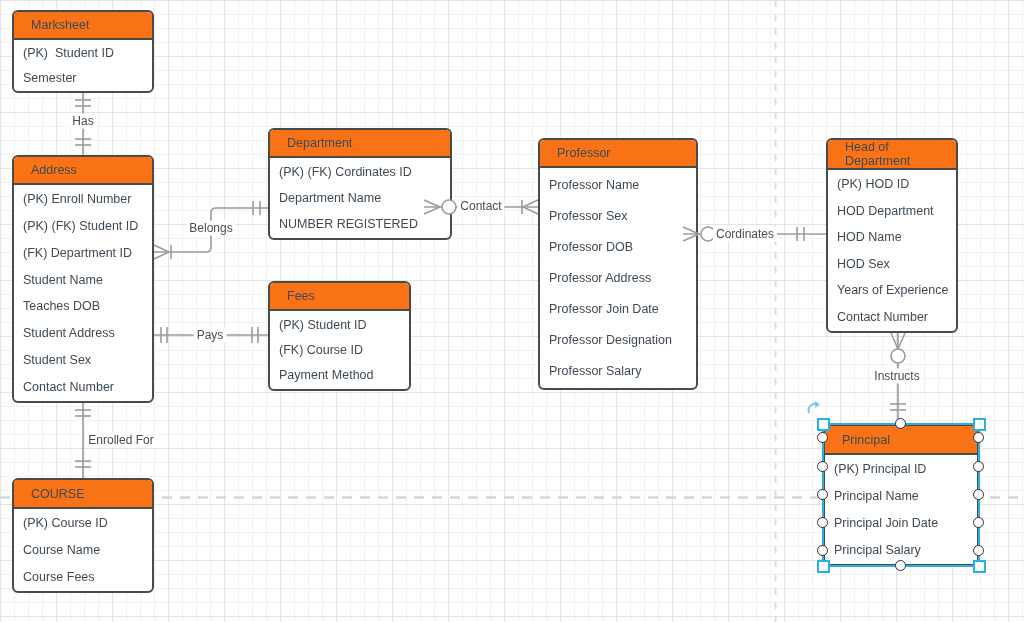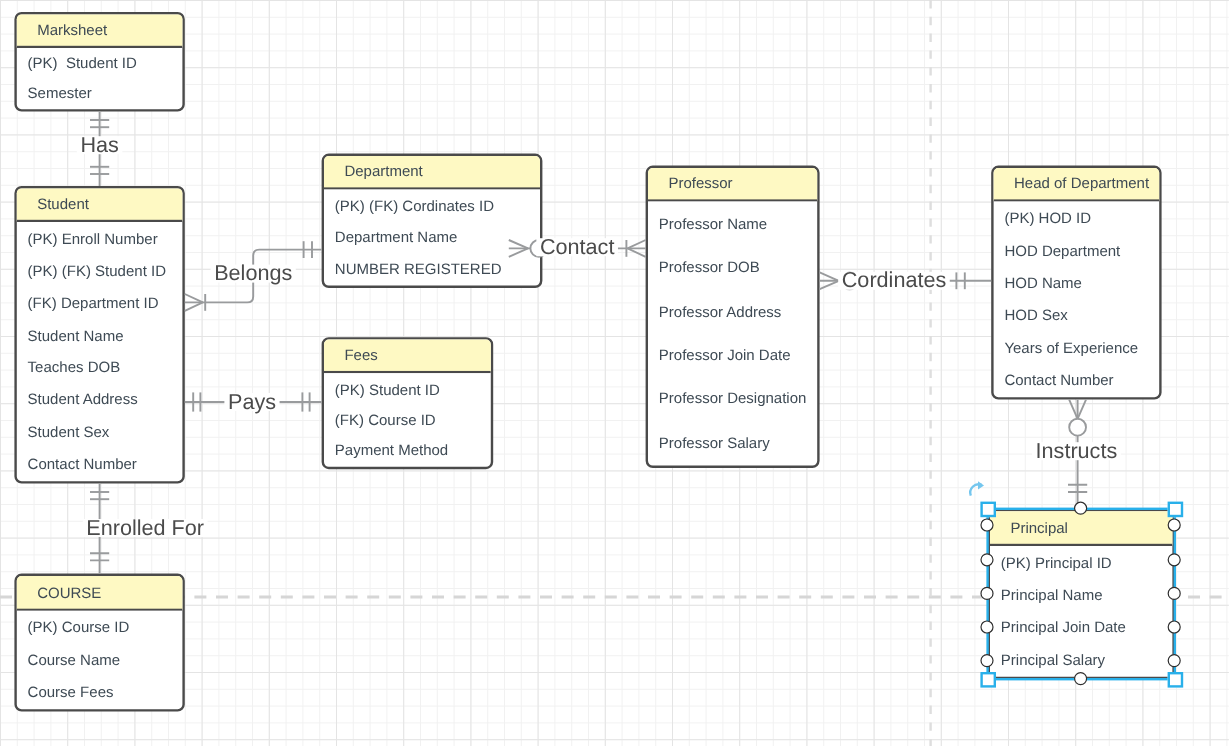--- a/index.html
+++ b/index.html
@@ -14,28 +14,28 @@
       linear-gradient(90deg,#f1f1f1 1px, transparent 1px);
     background-size:56px 56px,56px 56px,14px 14px,14px 14px;
   }
   svg.layer{position:absolute;left:0;top:0;width:1024px;height:622px;}
   .entity{
     position:absolute;background:#ffffff;border:2px solid #4a4a4a;border-radius:6px;
     display:flex;flex-direction:column;box-sizing:border-box;
     color:#3e4a54;font-size:12.5px;z-index:2;
   }
   .entity .hdr{
-    background:#fef9c3;border-bottom:2px solid #4a4a4a;border-radius:4px 4px 0 0;
+    background:#f97316;border-bottom:2px solid #4a4a4a;border-radius:4px 4px 0 0;
     display:flex;align-items:center;padding-left:17px;font-weight:500;flex:0 0 26px;
   }
   .entity .rows{flex:1;display:flex;flex-direction:column;padding:1px 0;}
   .entity .row{flex:1;display:flex;align-items:center;padding-left:9px;white-space:pre;}
   .conn-label{
     position:absolute;transform:translate(-50%,-50%);z-index:3;
-    color:#4b4b4b;font-size:18px;background:#ffffff;padding:0 3px;line-height:15px;white-space:pre;
+    color:#4b4b4b;font-size:12px;background:#ffffff;padding:0 3px;line-height:15px;white-space:pre;
   }
   .guides{z-index:1;}
   .connectors{z-index:3;pointer-events:none;}
   .sel-rect{position:absolute;border:2px solid #29b0ea;box-sizing:border-box;z-index:4;}
   .sel-sq{position:absolute;width:9px;height:9px;background:#ffffff;border:2px solid #29b0ea;box-sizing:content-box;z-index:5;transform:translate(-6px,-6px);}
   .sel-pt{position:absolute;width:9px;height:9px;background:#ffffff;border:1.6px solid #2f2f2f;border-radius:50%;z-index:5;transform:translate(-6px,-6px);}
   .rot{position:absolute;z-index:5;}
 </style>
 </head>
 <body>
@@ -49,21 +49,21 @@
 
   <div class="entity" style="left:12px;top:10px;width:142px;height:83px;">
     <div class="hdr">Marksheet</div>
     <div class="rows">
         <div class="row">(PK)  Student ID</div>
         <div class="row">Semester</div>
       </div>
   </div>
 
   <div class="entity" style="left:12px;top:155px;width:142px;height:248px;">
-    <div class="hdr">Student</div>
+    <div class="hdr">Address</div>
     <div class="rows">
         <div class="row">(PK) Enroll Number</div>
         <div class="row">(PK) (FK) Student ID</div>
         <div class="row">(FK) Department ID</div>
         <div class="row">Student Name</div>
         <div class="row">Teaches DOB</div>
         <div class="row">Student Address</div>
         <div class="row">Student Sex</div>
         <div class="row">Contact Number</div>
       </div>
@@ -80,33 +80,34 @@
 
   <div class="entity" style="left:268px;top:281px;width:143px;height:110px;text-align:center;">
     <div class="hdr">Fees</div>
     <div class="rows">
         <div class="row">(PK) Student ID</div>
         <div class="row">(FK) Course ID</div>
         <div class="row">Payment Method</div>
       </div>
   </div>
 
-  <div class="entity" style="left:538px;top:138px;width:145px;height:252px;">
+  <div class="entity" style="left:538px;top:138px;width:160px;height:252px;">
     <div class="hdr">Professor</div>
     <div class="rows">
         <div class="row">Professor Name</div>
+        <div class="row">Professor Sex</div>
         <div class="row">Professor DOB</div>
         <div class="row">Professor Address</div>
         <div class="row">Professor Join Date</div>
         <div class="row">Professor Designation</div>
         <div class="row">Professor Salary</div>
       </div>
   </div>
 
-  <div class="entity" style="left:826px;top:138px;width:142px;height:195px;">
+  <div class="entity" style="left:826px;top:138px;width:132px;height:195px;">
     <div class="hdr">Head of Department</div>
     <div class="rows">
         <div class="row">(PK) HOD ID</div>
         <div class="row">HOD Department</div>
         <div class="row">HOD Name</div>
         <div class="row">HOD Sex</div>
         <div class="row">Years of Experience</div>
         <div class="row">Contact Number</div>
       </div>
   </div>

